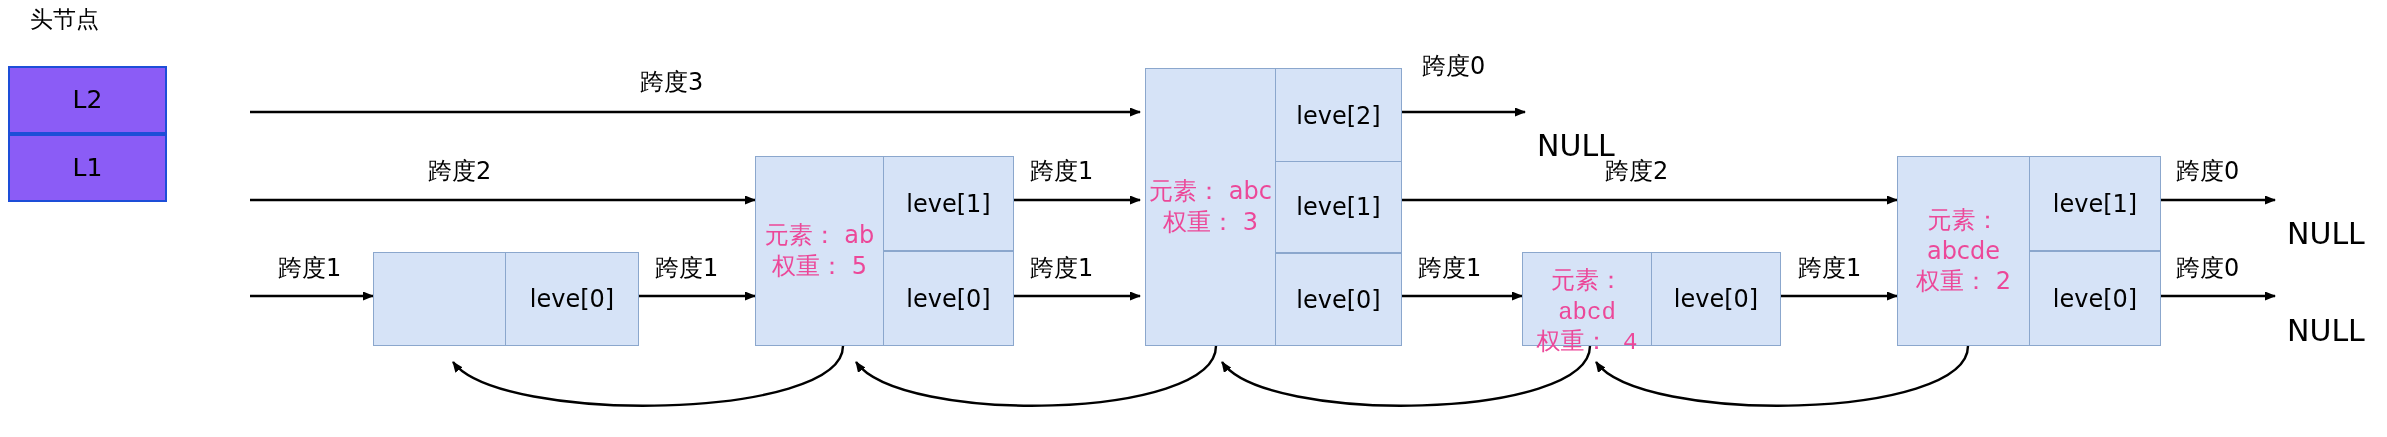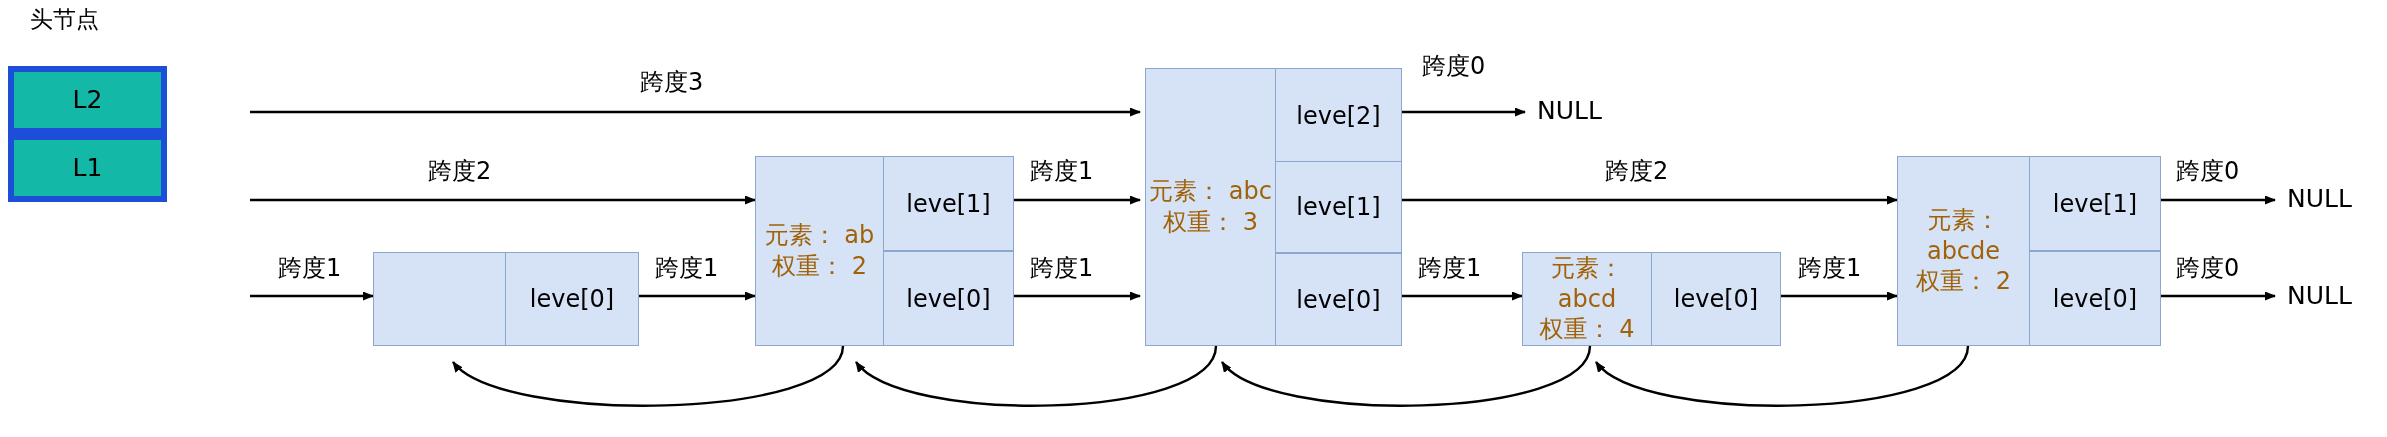--- a/index.html
+++ b/index.html
@@ -21,41 +21,41 @@
     box-sizing:border-box;
     display:flex;
     align-items:center;
     justify-content:center;
     text-align:center;
     line-height:1.25;
     white-space:pre-line;
   }
   
   .head-cell{
-    background:#14b8a6;
-    border:6px solid #1d4ed8;
+    background:#8b5cf6;
+    border:2px solid #1d4ed8;
     font-size:25px;
     color:#000;
   }
   
   .node{
     position:absolute;
     box-sizing:border-box;
     background:#d6e3f7;
     border:1.5px solid #8ba7cd;
   }
   .node-info{
     position:absolute;
     box-sizing:border-box;
     display:flex;align-items:center;justify-content:center;
     text-align:center;
     font-size:24px;
     line-height:1.28;
     white-space:pre-line;
-    color:#a16207;
+    color:#ec4899;
   }
   .lvl{
     position:absolute;
     box-sizing:border-box;
     background:#d6e3f7;
     border:1.5px solid #8ba7cd;
     display:flex;align-items:center;justify-content:center;
     font-size:24px;
     color:#000;
   }
@@ -66,23 +66,24 @@
     white-space:nowrap;
   }
   .title{
     position:absolute;
     font-size:23px;
     color:#000;
     white-space:nowrap;
   }
   .nullxt{
     position:absolute;
-    font-size:25px;
+    font-size:30px;
     color:#000;
     white-space:nowrap;
+    margin-top:32px;
   }
 </style>
 </head>
 <body>
 
 <div id="stage">
 
   <svg id="wires" viewBox="0 0 2387 437">
     <defs>
       <marker id="ah" markerWidth="11" markerHeight="9" refX="10" refY="4.5" orient="auto" markerUnits="userSpaceOnUse">
@@ -127,33 +128,33 @@
   <div class="title" style="left:30px;top:4px;font-family:Liberation Serif, serif;">头节点</div>
 
   <div class="box head-cell" style="left:8px;top:66px;width:159px;height:68px;">L2</div>
   <div class="box head-cell" style="left:8px;top:134px;width:159px;height:68px;">L1</div>
 
   <div class="node" style="left:373px;top:252px;width:265px;height:94px;"></div>
   <div class="lvl" style="left:505px;top:252px;width:134px;height:94px;">leve[0]</div>
 
   <div class="node" style="left:755px;top:156px;width:259px;height:190px;"></div>
   <div class="node-info" style="left:755px;top:156px;width:129px;height:190px;">元素： ab
-权重： 2</div>
+权重： 5</div>
   <div class="lvl" style="left:883px;top:156px;width:131px;height:95px;">leve[1]</div>
   <div class="lvl" style="left:883px;top:251px;width:131px;height:95px;">leve[0]</div>
 
   <div class="node" style="left:1145px;top:68px;width:257px;height:278px;"></div>
   <div class="node-info" style="left:1145px;top:68px;width:131px;height:278px;">元素： abc
 权重： 3</div>
   <div class="lvl" style="left:1275px;top:68px;width:127px;height:96px;">leve[2]</div>
   <div class="lvl" style="left:1275px;top:161px;width:127px;height:92px;">leve[1]</div>
   <div class="lvl" style="left:1275px;top:253px;width:127px;height:93px;">leve[0]</div>
 
   <div class="node" style="left:1522px;top:252px;width:259px;height:94px;"></div>
-  <div class="node-info" style="left:1522px;top:252px;width:130px;height:94px;">元素： abcd
+  <div class="node-info" style="left:1522px;top:266px;width:130px;height:94px;font-family:Liberation Mono, monospace;">元素： abcd
 权重： 4</div>
   <div class="lvl" style="left:1651px;top:252px;width:130px;height:94px;">leve[0]</div>
 
   <div class="node" style="left:1897px;top:156px;width:263px;height:190px;"></div>
   <div class="node-info" style="left:1897px;top:156px;width:133px;height:190px;">元素：
 abcde
 权重： 2</div>
   <div class="lvl" style="left:2029px;top:156px;width:132px;height:95px;">leve[1]</div>
   <div class="lvl" style="left:2029px;top:251px;width:132px;height:95px;">leve[0]</div>
 

